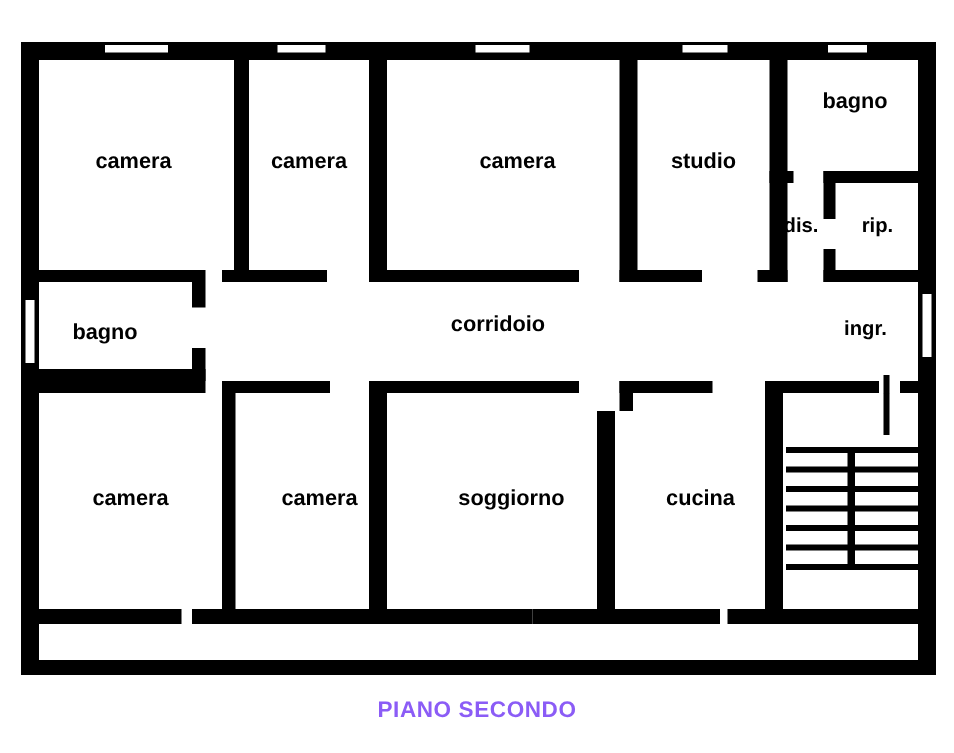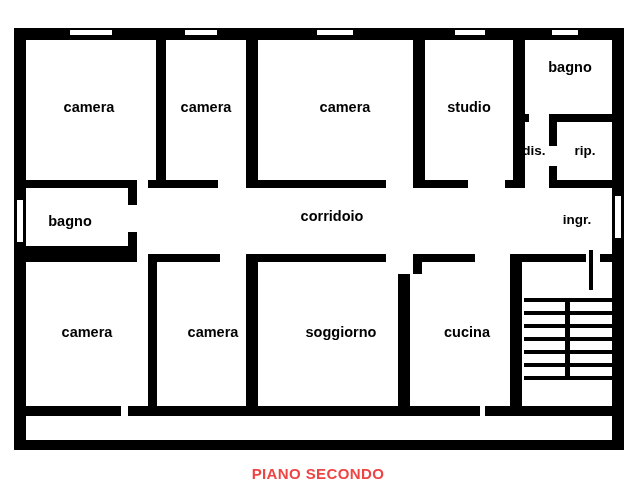--- a/index.html
+++ b/index.html
@@ -46,21 +46,21 @@
   }
   .caption {
     position: absolute;
     left: 0;
     width: 636px;
     top: 465px;
     text-align: center;
     font-family: "Liberation Sans", sans-serif;
     font-size: 15px;
     font-weight: 700;
-    color: #ef4444;
+    color: #8b5cf6;
     letter-spacing: 0.4px;
   }
 </style>
 </head>
 <body>
 
 <div id="plan-root">
 
   <svg id="floorplan-svg" viewBox="0 0 636 502">
 

